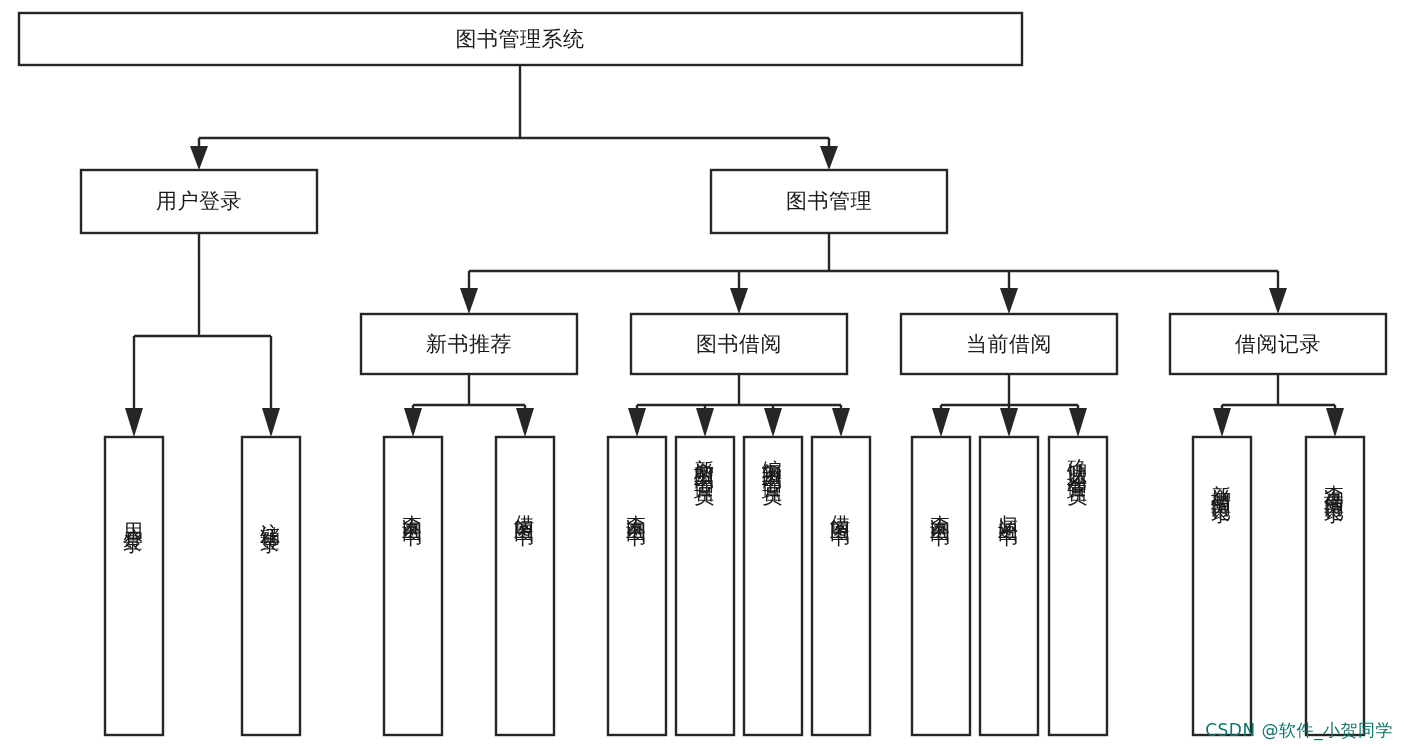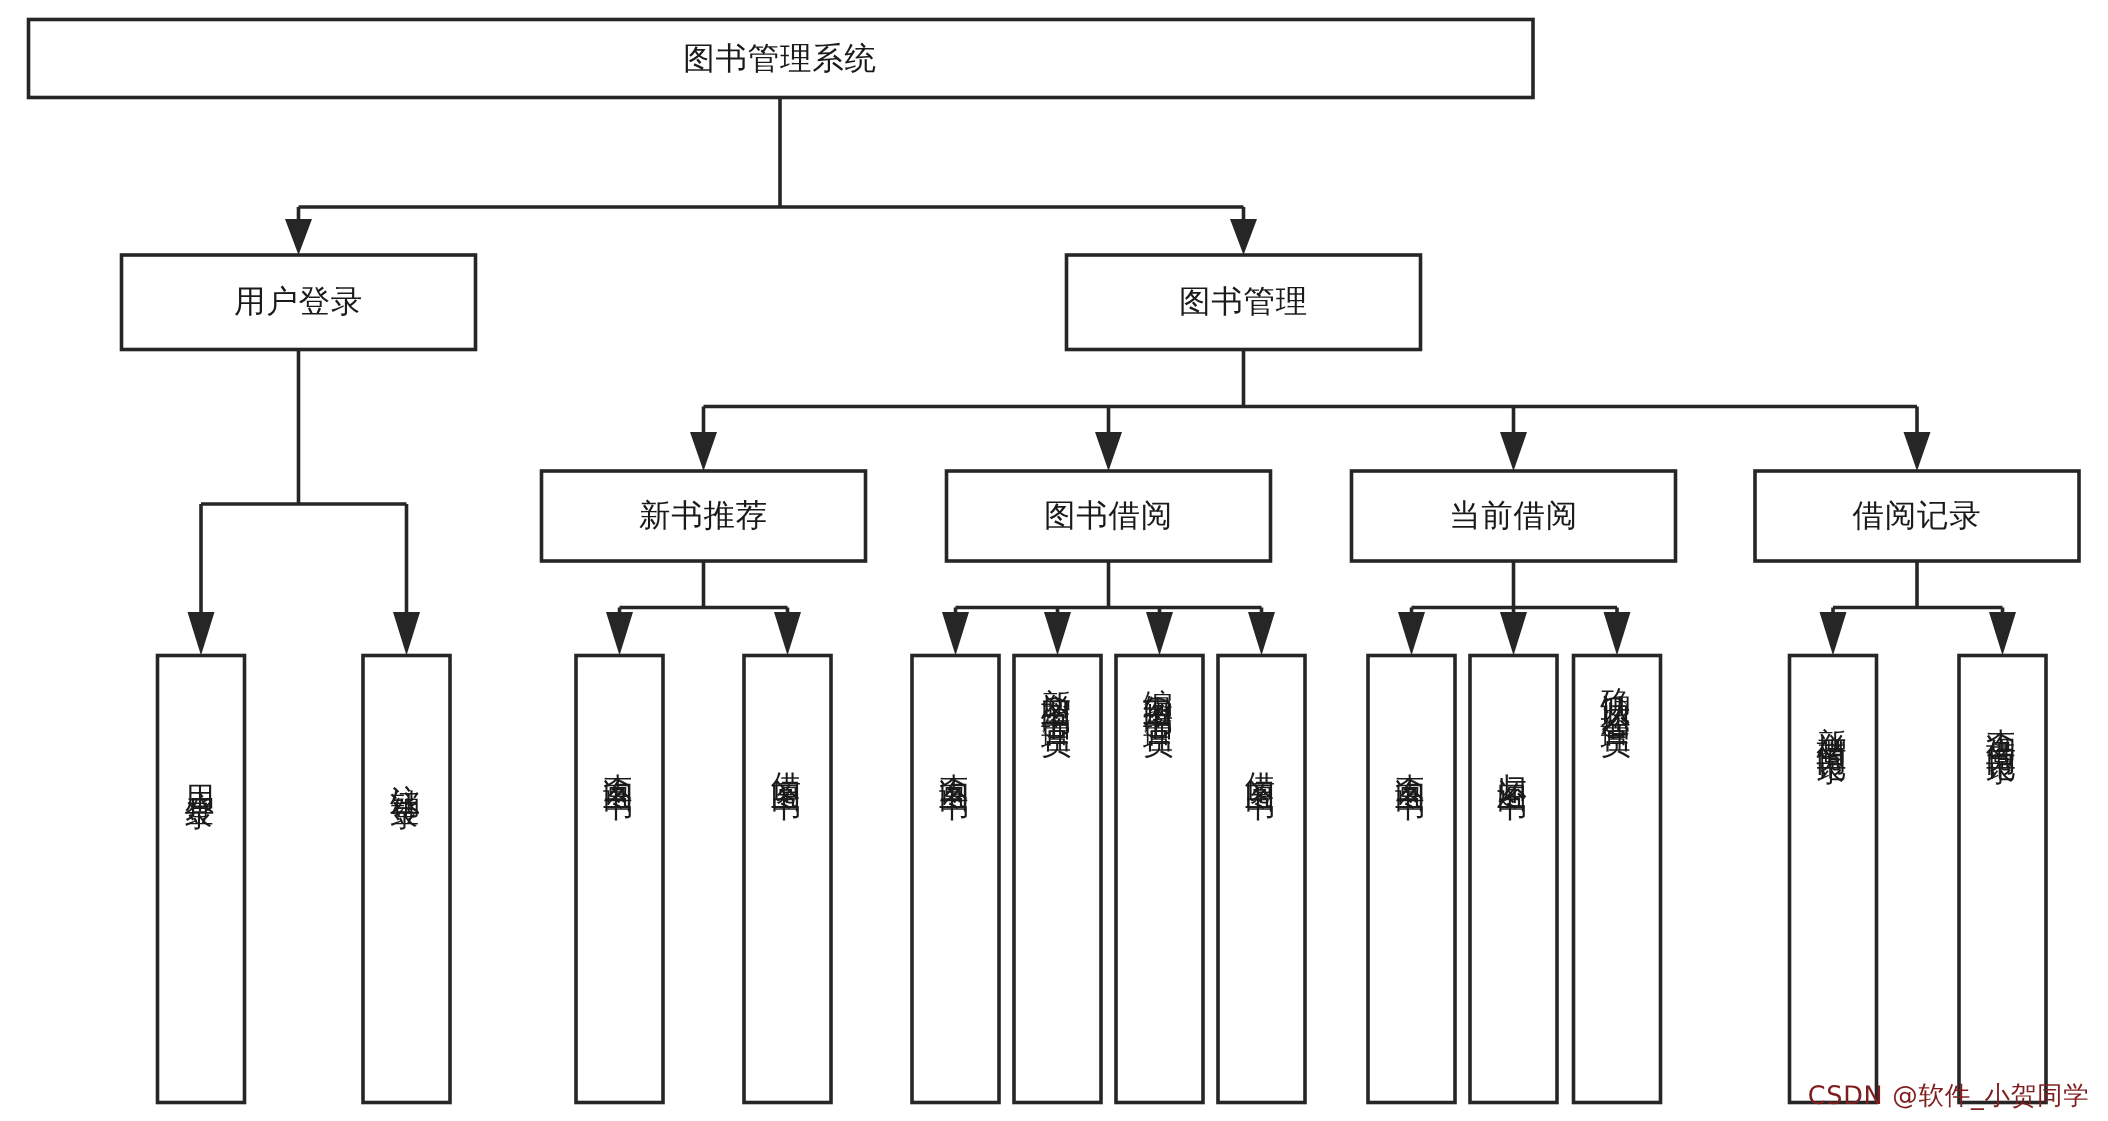--- a/index.html
+++ b/index.html
@@ -65,21 +65,21 @@
     letter-spacing: 4px;
     white-space: nowrap;
     text-align: center;
   }
   .watermark {
     position: absolute;
     right: 12px;
     bottom: 5px;
     font-family: "DejaVu Sans", "Liberation Sans", sans-serif;
     font-size: 17px;
-    color: #7f1d1d;
+    color: #0f766e;
     white-space: nowrap;
     letter-spacing: 0.5px;
   }
 </style>
 </head>
 <body>
 
 <div id="diagram-root">
 
   <svg class="flow" viewBox="0 0 1405 747" xmlns="http://www.w3.org/2000/svg">

